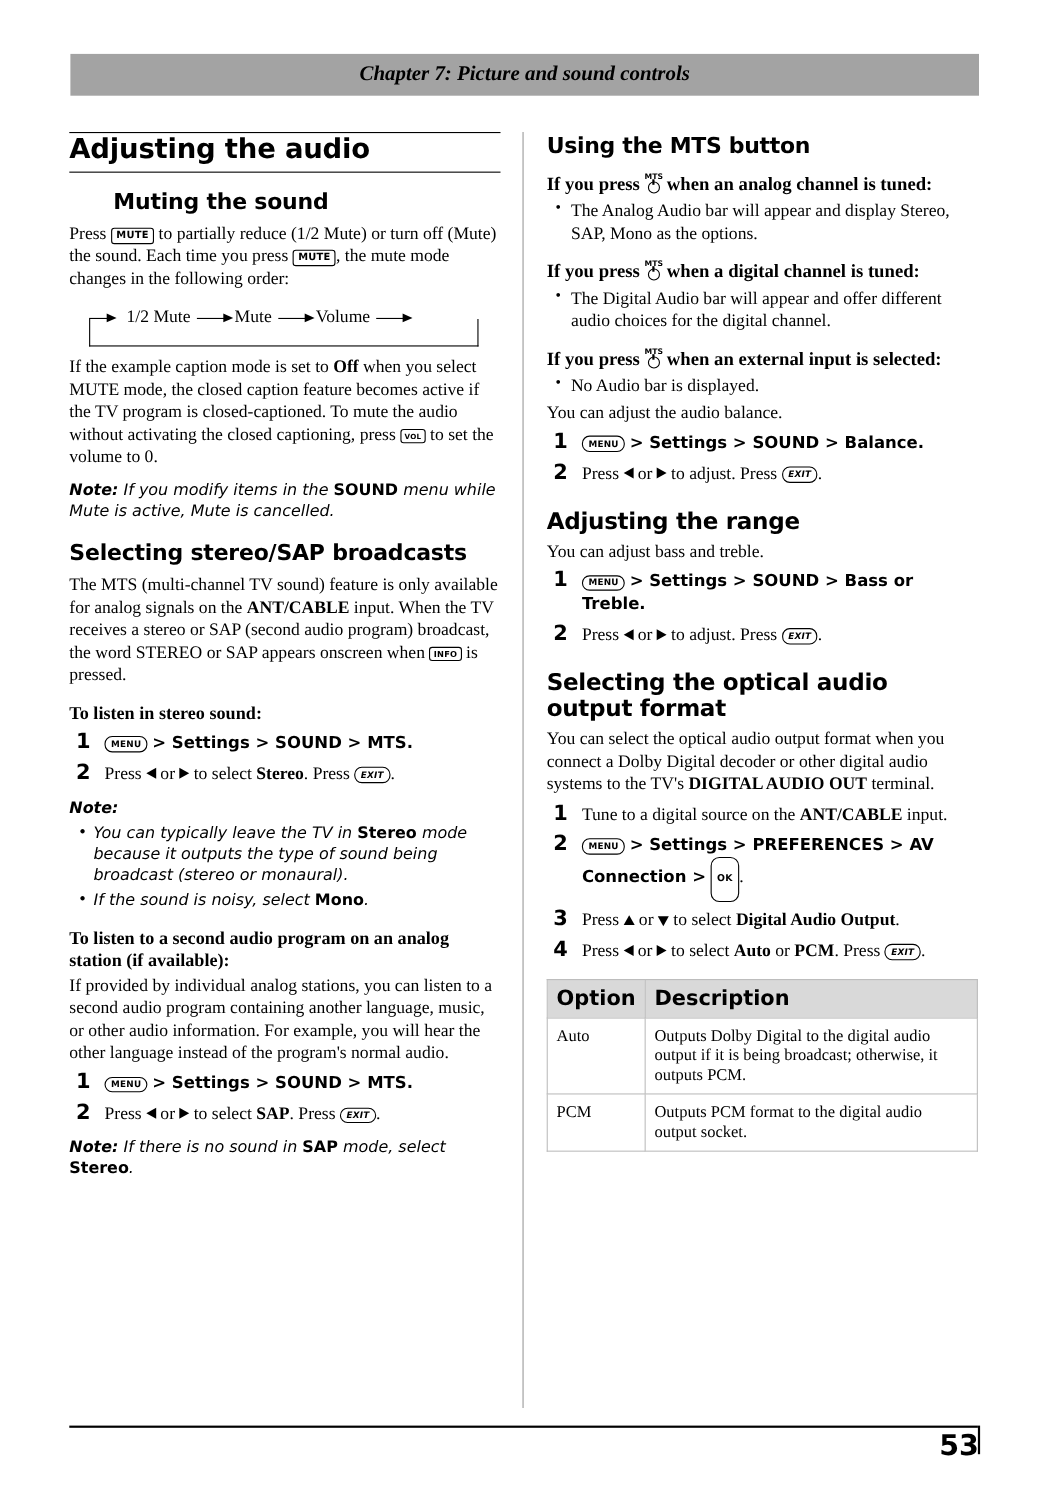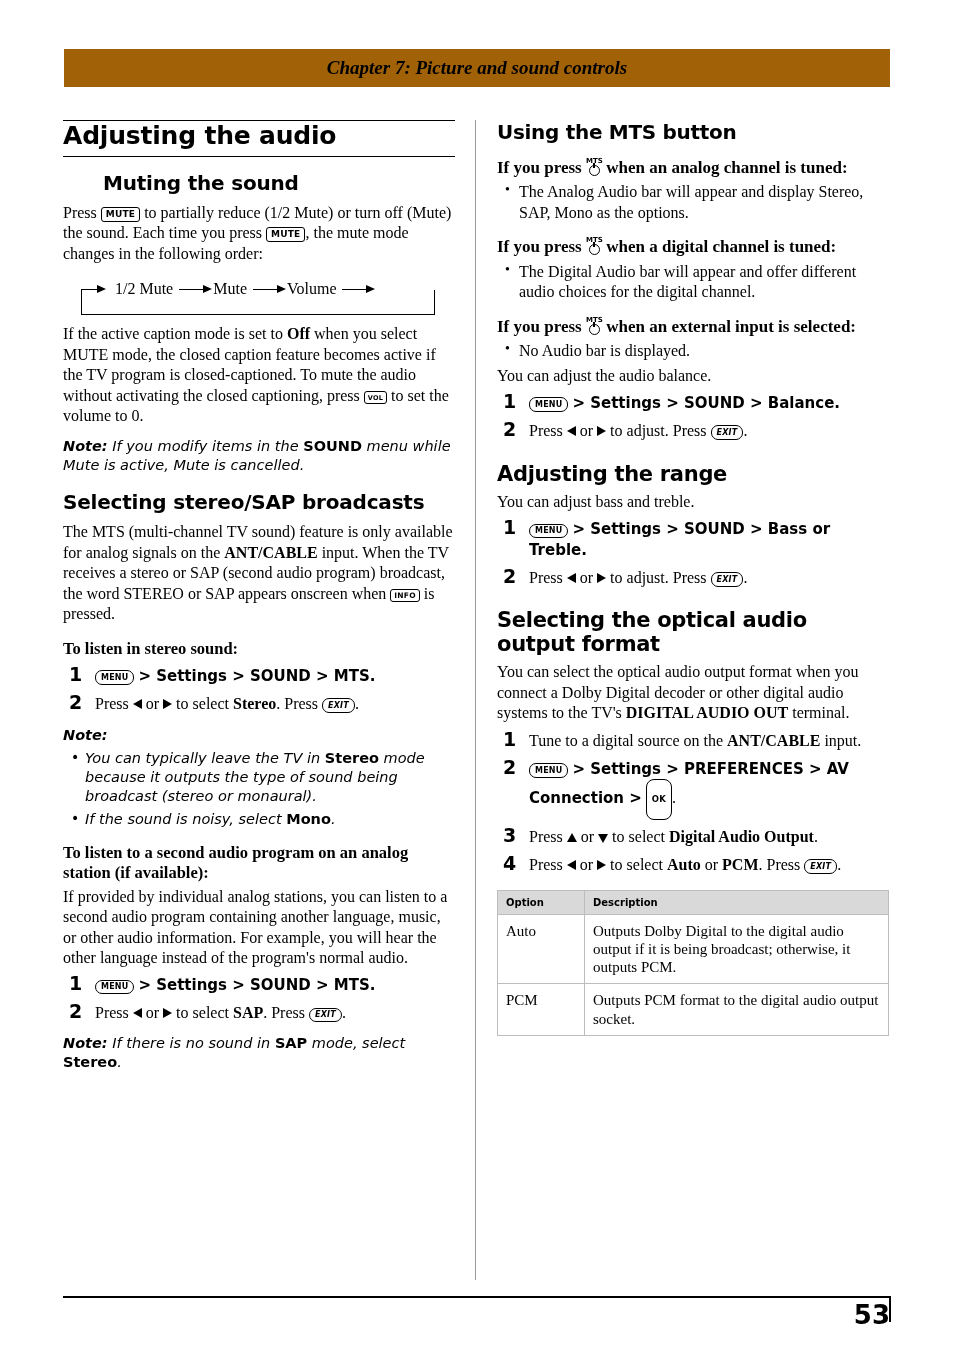--- a/index.html
+++ b/index.html
@@ -9,21 +9,21 @@
     font-family:"Liberation Serif", serif;
     color:#000;
     position:relative;
     overflow:hidden;
   }
   .page{position:absolute;inset:0;}
 
   
   .chapter-bar{
     position:absolute;left:64px;top:49px;width:826px;height:38px;
-    background:#a16207;
+    background:#a3a3a3;
   }
   .chapter-title{
     position:absolute;left:0;top:0;width:826px;height:38px;
     display:flex;align-items:center;justify-content:center;
     font-family:"Liberation Serif", serif;
     font-weight:bold;font-style:italic;font-size:19px;color:#000;
   }
 
   
   .col-left{position:absolute;left:63px;top:120px;width:392px;}
@@ -155,21 +155,21 @@
     margin:14px 0 2px 0;line-height:1.2;
   }
 
   
   table.opt{
     border-collapse:collapse;width:392px;margin-top:14px;
     font-size:15px;
   }
   table.opt th{
     background:#d9d9d9;text-align:left;
-    font-family:"DejaVu Sans", sans-serif;font-weight:bold;font-size:10px;
+    font-family:"DejaVu Sans", sans-serif;font-weight:bold;font-size:19px;
     padding:6px 8px;border:1px solid #bdbdbd;
   }
   table.opt td{
     padding:7px 8px;border:1px solid #bdbdbd;vertical-align:top;
     font-size:15px;line-height:1.22;
   }
   table.opt td.optcol{width:70px;white-space:nowrap;}
 
   
   .footer-rule{
@@ -214,21 +214,21 @@
         <span>1/2 Mute</span>
         <span class="arrow" style="margin-left:6px"></span>
         <span>Mute</span>
         <span class="arrow" style="margin-left:6px"></span>
         <span>Volume</span>
         <span class="arrow" style="margin-left:6px"></span>
       </div>
     </div>
 
     <p>
-      <span>If the active caption mode is set to</span>
+      <span>If the example caption mode is set to</span>
       <b>Off</b>
       <span>when you select MUTE mode, the closed caption feature becomes active if the TV program is closed-captioned. To mute the audio without activating the closed captioning, press</span>
       <span class="key vol">VOL</span>
       <span>to set the volume to 0.</span>
     </p>
 
     <div class="note">
       <span class="nlabel">Note:</span>
       <span>If you modify items in the</span>
       <b>SOUND</b>

